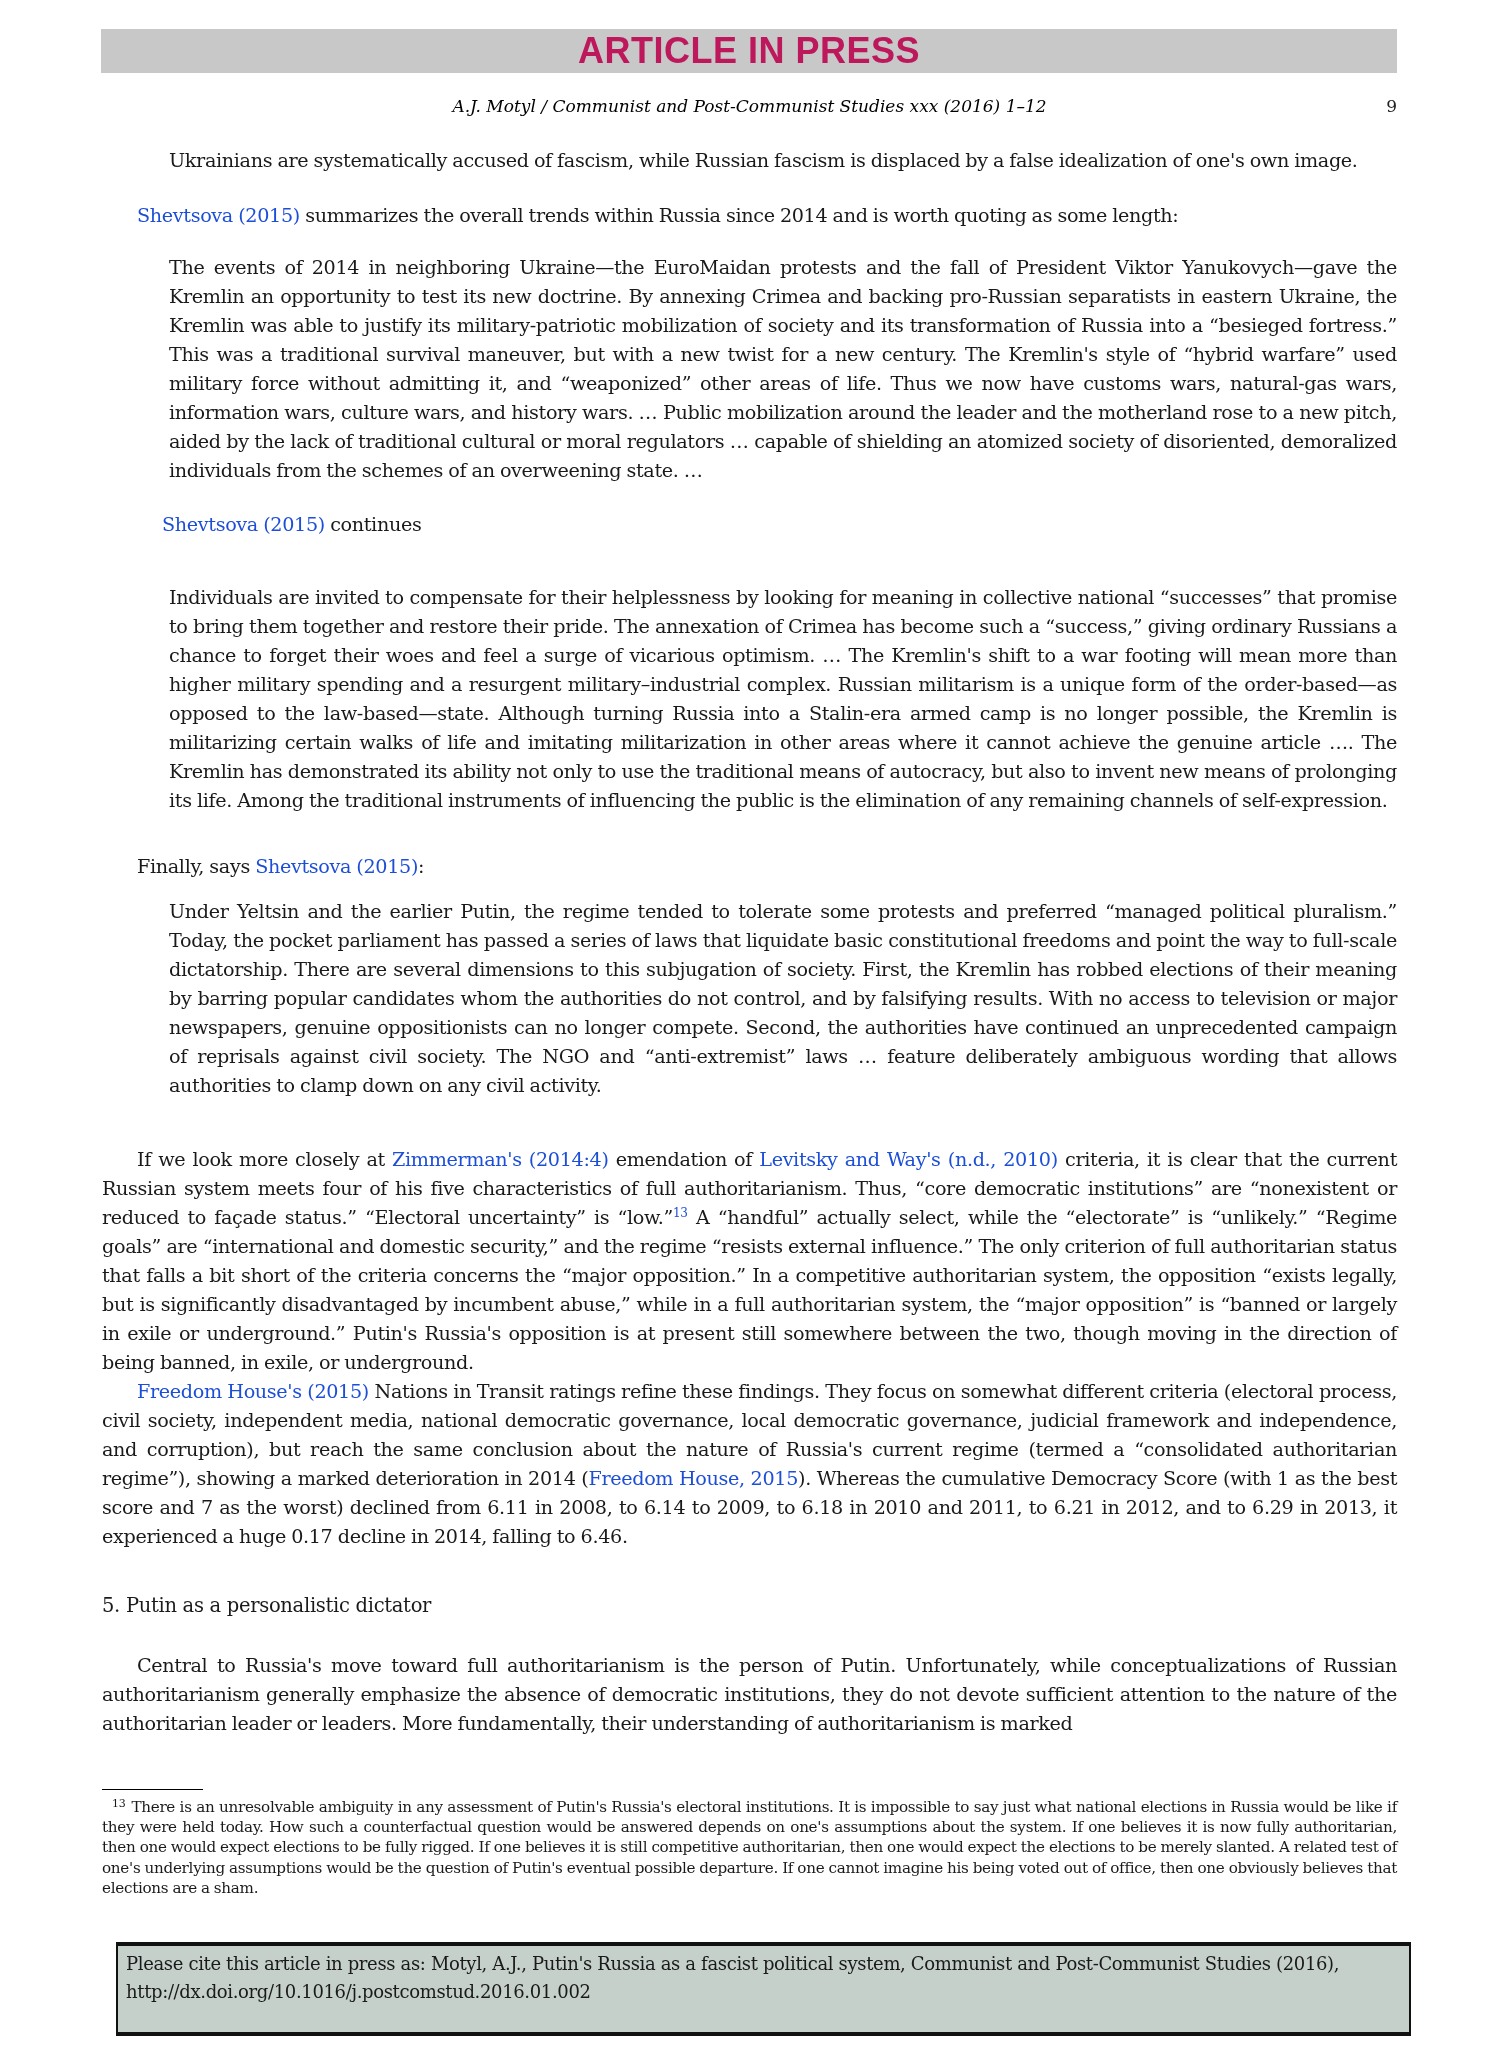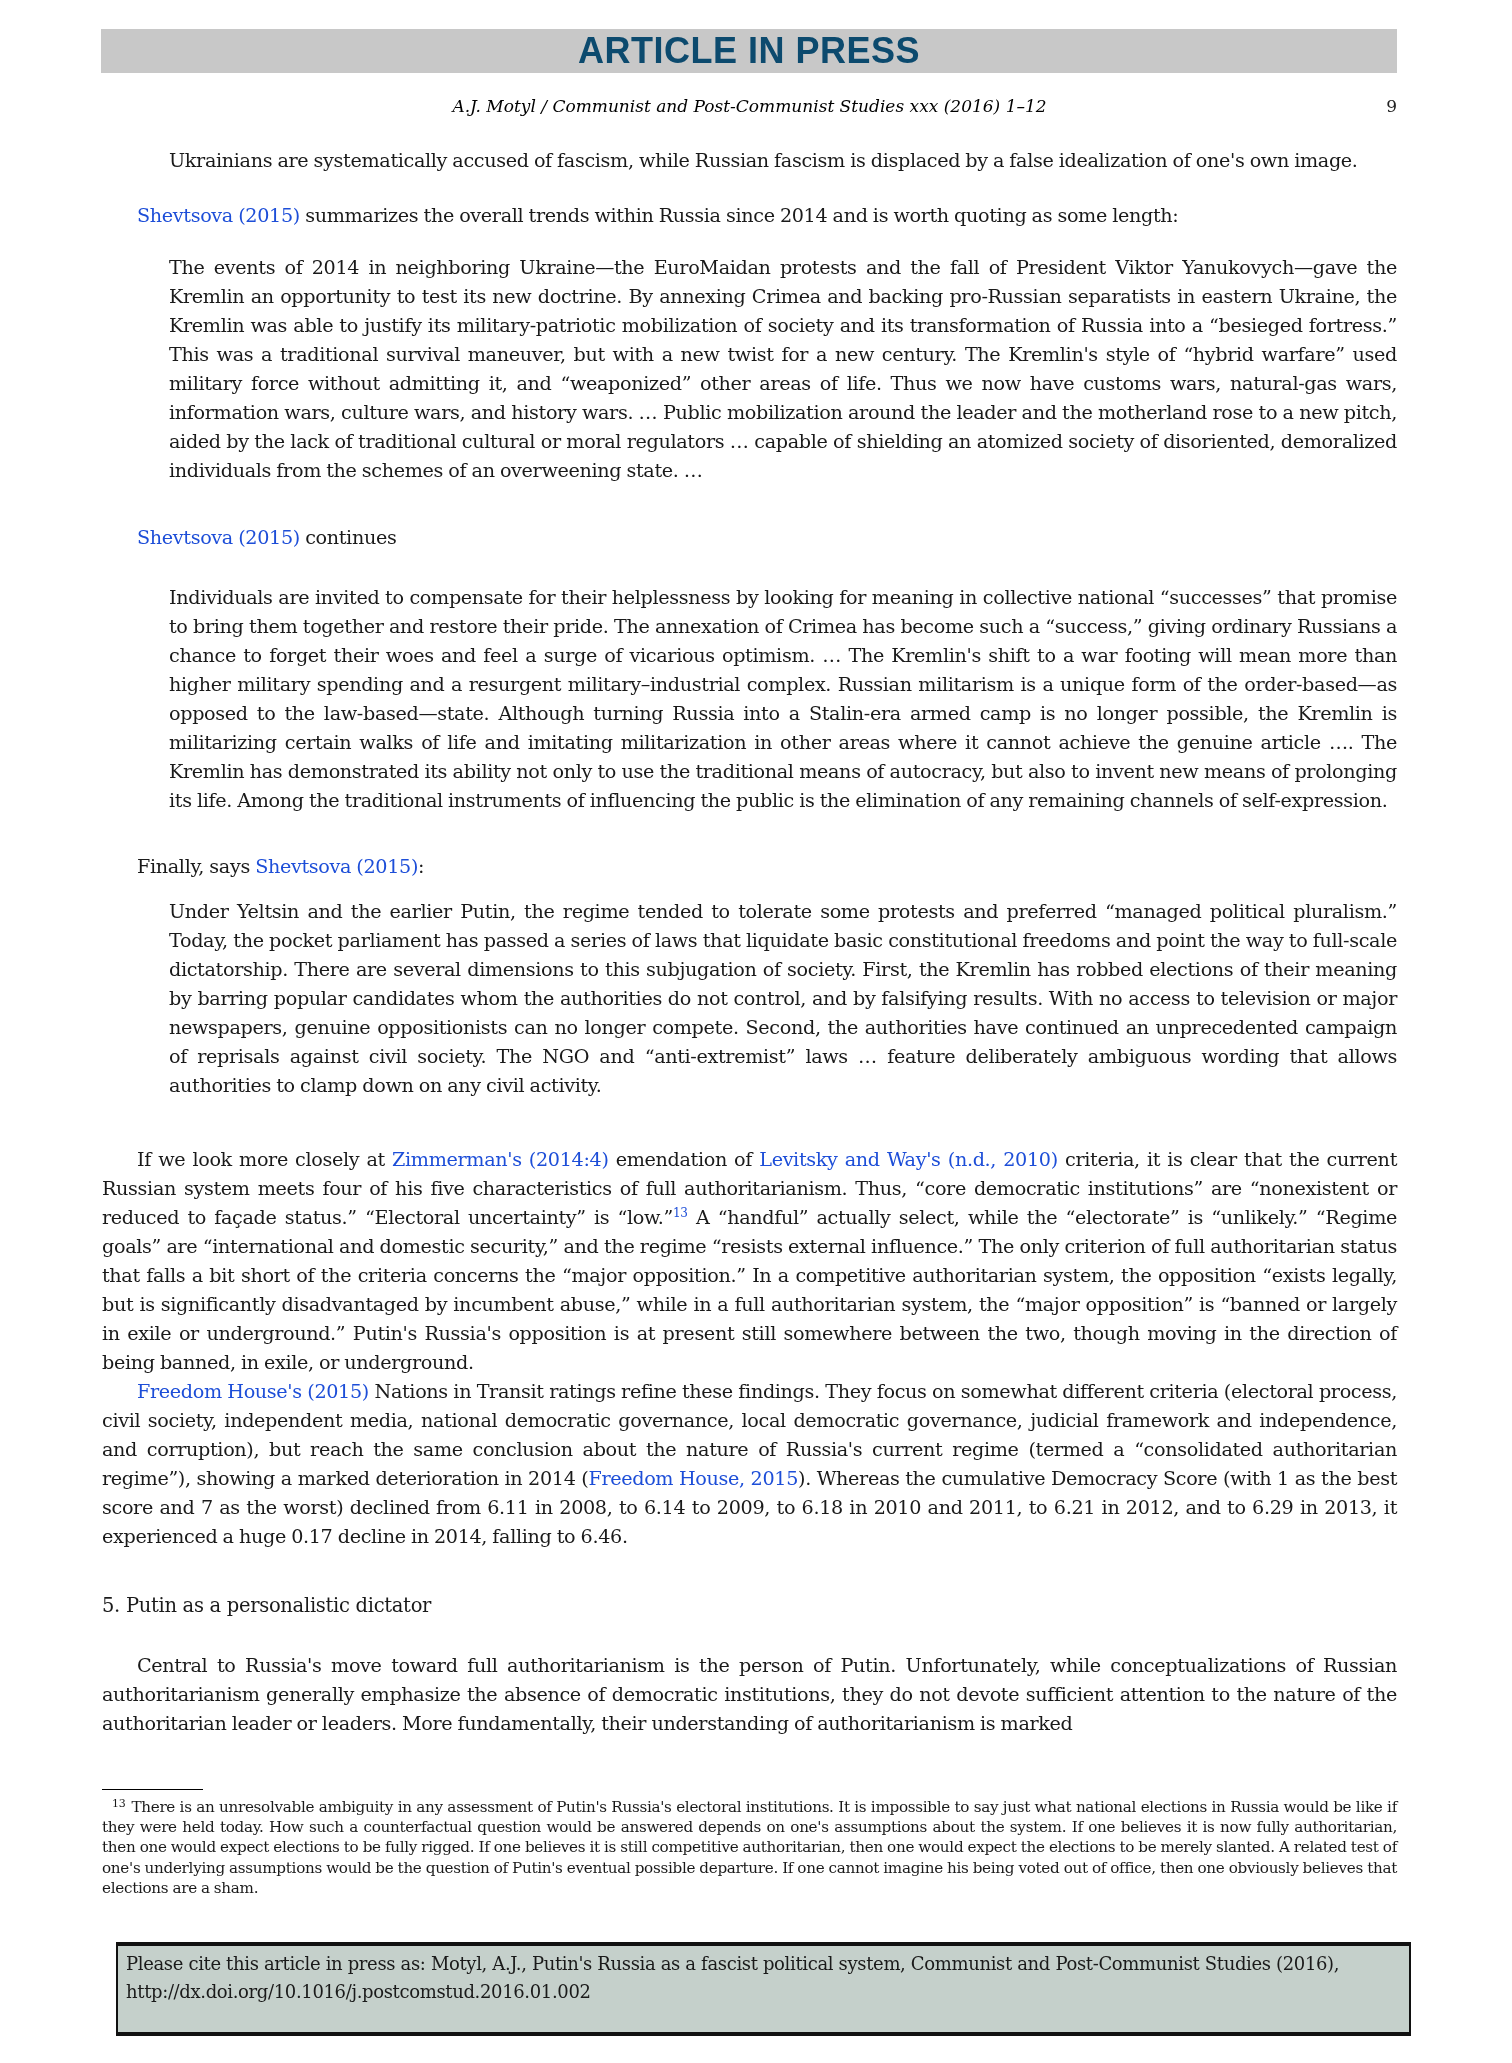--- a/index.html
+++ b/index.html
@@ -1,20 +1,20 @@
 <!DOCTYPE html>
 <html><head>
 <meta charset="utf-8">
 <style>
   html, body { margin:0; padding:0; background:#ffffff; }
   body { width:1512px; height:2063px; position:relative; overflow:hidden;
          font-family: "DejaVu Serif", "Liberation Serif", serif; color:#1a1a1a; }
   .band { position:absolute; left:101px; top:29px; width:1296px; height:44px; background:#c8c8c8; }
   .band-title { position:absolute; left:0; right:0; top:0; height:44px; line-height:44px; text-align:center;
-                font-family:"Liberation Sans", sans-serif; font-weight:bold; font-size:36px; color:#0c4a6e; letter-spacing:0.5px; }
+                font-family:"Liberation Sans", sans-serif; font-weight:bold; font-size:36px; color:#be185d; letter-spacing:0.5px; }
   .running-head { position:absolute; left:102px; top:92px; width:1295px; height:28px; }
   .rh-title { position:absolute; left:0; right:0; text-align:center; font-style:italic; font-size:17px; line-height:28px; color:#000000; }
   .rh-page { position:absolute; right:0; font-size:17px; line-height:28px; color:#222; }
   .blk { position:absolute; font-size:19.2px; line-height:29px; text-align:justify; letter-spacing:-0.35px; word-spacing:-0.5px; }
   .body { left:102px; width:1295px; }
   .quote { left:169px; width:1228px; }
   .indent { text-indent:35px; }
   .lead { left:137px; width:1260px; }
   .link { color:#1d4ed8; }
   sup { font-size:12px; line-height:0; vertical-align:7px; }
@@ -38,21 +38,21 @@
   <div class="rh-title">A.J. Motyl / Communist and Post-Communist Studies xxx (2016) 1–12</div>
   <div class="rh-page">9</div>
 </div>
 
 <div class="blk quote" style="top:146px;">Ukrainians are systematically accused of fascism, while Russian fascism is displaced by a false idealization of one's own image.</div>
 
 <div class="blk lead" style="top:201px;"><span class="link">Shevtsova (2015)</span><span> summarizes the overall trends within Russia since 2014 and is worth quoting as some length:</span></div>
 
 <div class="blk quote" style="top:253px;">The events of 2014 in neighboring Ukraine—the EuroMaidan protests and the fall of President Viktor Yanukovych—gave the Kremlin an opportunity to test its new doctrine. By annexing Crimea and backing pro-Russian separatists in eastern Ukraine, the Kremlin was able to justify its military-patriotic mobilization of society and its transformation of Russia into a “besieged fortress.” This was a traditional survival maneuver, but with a new twist for a new century. The Kremlin's style of “hybrid warfare” used military force without admitting it, and “weaponized” other areas of life. Thus we now have customs wars, natural-gas wars, information wars, culture wars, and history wars. … Public mobilization around the leader and the motherland rose to a new pitch, aided by the lack of traditional cultural or moral regulators … capable of shielding an atomized society of disoriented, demoralized individuals from the schemes of an overweening state. …</div>
 
-<div class="blk lead" style="top:523px;"><span class="link">Shevtsova (2015)</span><span> continues</span></div>
+<div class="blk lead" style="top:510px;margin-left:25px;"><span class="link">Shevtsova (2015)</span><span> continues</span></div>
 
 <div class="blk quote" style="top:583px;">Individuals are invited to compensate for their helplessness by looking for meaning in collective national “successes” that promise to bring them together and restore their pride. The annexation of Crimea has become such a “success,” giving ordinary Russians a chance to forget their woes and feel a surge of vicarious optimism. … The Kremlin's shift to a war footing will mean more than higher military spending and a resurgent military–industrial complex. Russian militarism is a unique form of the order-based—as opposed to the law-based—state. Although turning Russia into a Stalin-era armed camp is no longer possible, the Kremlin is militarizing certain walks of life and imitating militarization in other areas where it cannot achieve the genuine article …. The Kremlin has demonstrated its ability not only to use the traditional means of autocracy, but also to invent new means of prolonging its life. Among the traditional instruments of influencing the public is the elimination of any remaining channels of self-expression.</div>
 
 <div class="blk lead" style="top:852px;"><span>Finally, says </span><span class="link">Shevtsova (2015)</span><span>:</span></div>
 
 <div class="blk quote" style="top:897px;">Under Yeltsin and the earlier Putin, the regime tended to tolerate some protests and preferred “managed political pluralism.” Today, the pocket parliament has passed a series of laws that liquidate basic constitutional freedoms and point the way to full-scale dictatorship. There are several dimensions to this subjugation of society. First, the Kremlin has robbed elections of their meaning by barring popular candidates whom the authorities do not control, and by falsifying results. With no access to television or major newspapers, genuine oppositionists can no longer compete. Second, the authorities have continued an unprecedented campaign of reprisals against civil society. The NGO and “anti-extremist” laws … feature deliberately ambiguous wording that allows authorities to clamp down on any civil activity.</div>
 
 <div class="blk body indent" style="top:1145px;"><span>If we look more closely at </span><span class="link">Zimmerman's (2014:4)</span><span> emendation of </span><span class="link">Levitsky and Way's (n.d., 2010)</span><span> criteria, it is clear that the current Russian system meets four of his five characteristics of full authoritarianism. Thus, “core democratic institutions” are “nonexistent or reduced to façade status.” “Electoral uncertainty” is “low.”</span><sup class="link">13</sup><span> A “handful” actually select, while the “electorate” is “unlikely.” “Regime goals” are “international and domestic security,” and the regime “resists external influence.” The only criterion of full authoritarian status that falls a bit short of the criteria concerns the “major opposition.” In a competitive authoritarian system, the opposition “exists legally, but is significantly disadvantaged by incumbent abuse,” while in a full authoritarian system, the “major opposition” is “banned or largely in exile or underground.” Putin's Russia's opposition is at present still somewhere between the two, though moving in the direction of being banned, in exile, or underground.</span></div>
 
 <div class="blk body indent" style="top:1377px;"><span class="link">Freedom House's (2015)</span><span> Nations in Transit ratings refine these findings. They focus on somewhat different criteria (electoral process, civil society, independent media, national democratic governance, local democratic governance, judicial framework and independence, and corruption), but reach the same conclusion about the nature of Russia's current regime (termed a “consolidated authoritarian regime”), showing a marked deterioration in 2014 (</span><span class="link">Freedom House, 2015</span><span>). Whereas the cumulative Democracy Score (with 1 as the best score and 7 as the worst) declined from 6.11 in 2008, to 6.14 to 2009, to 6.18 in 2010 and 2011, to 6.21 in 2012, and to 6.29 in 2013, it experienced a huge 0.17 decline in 2014, falling to 6.46.</span></div>

